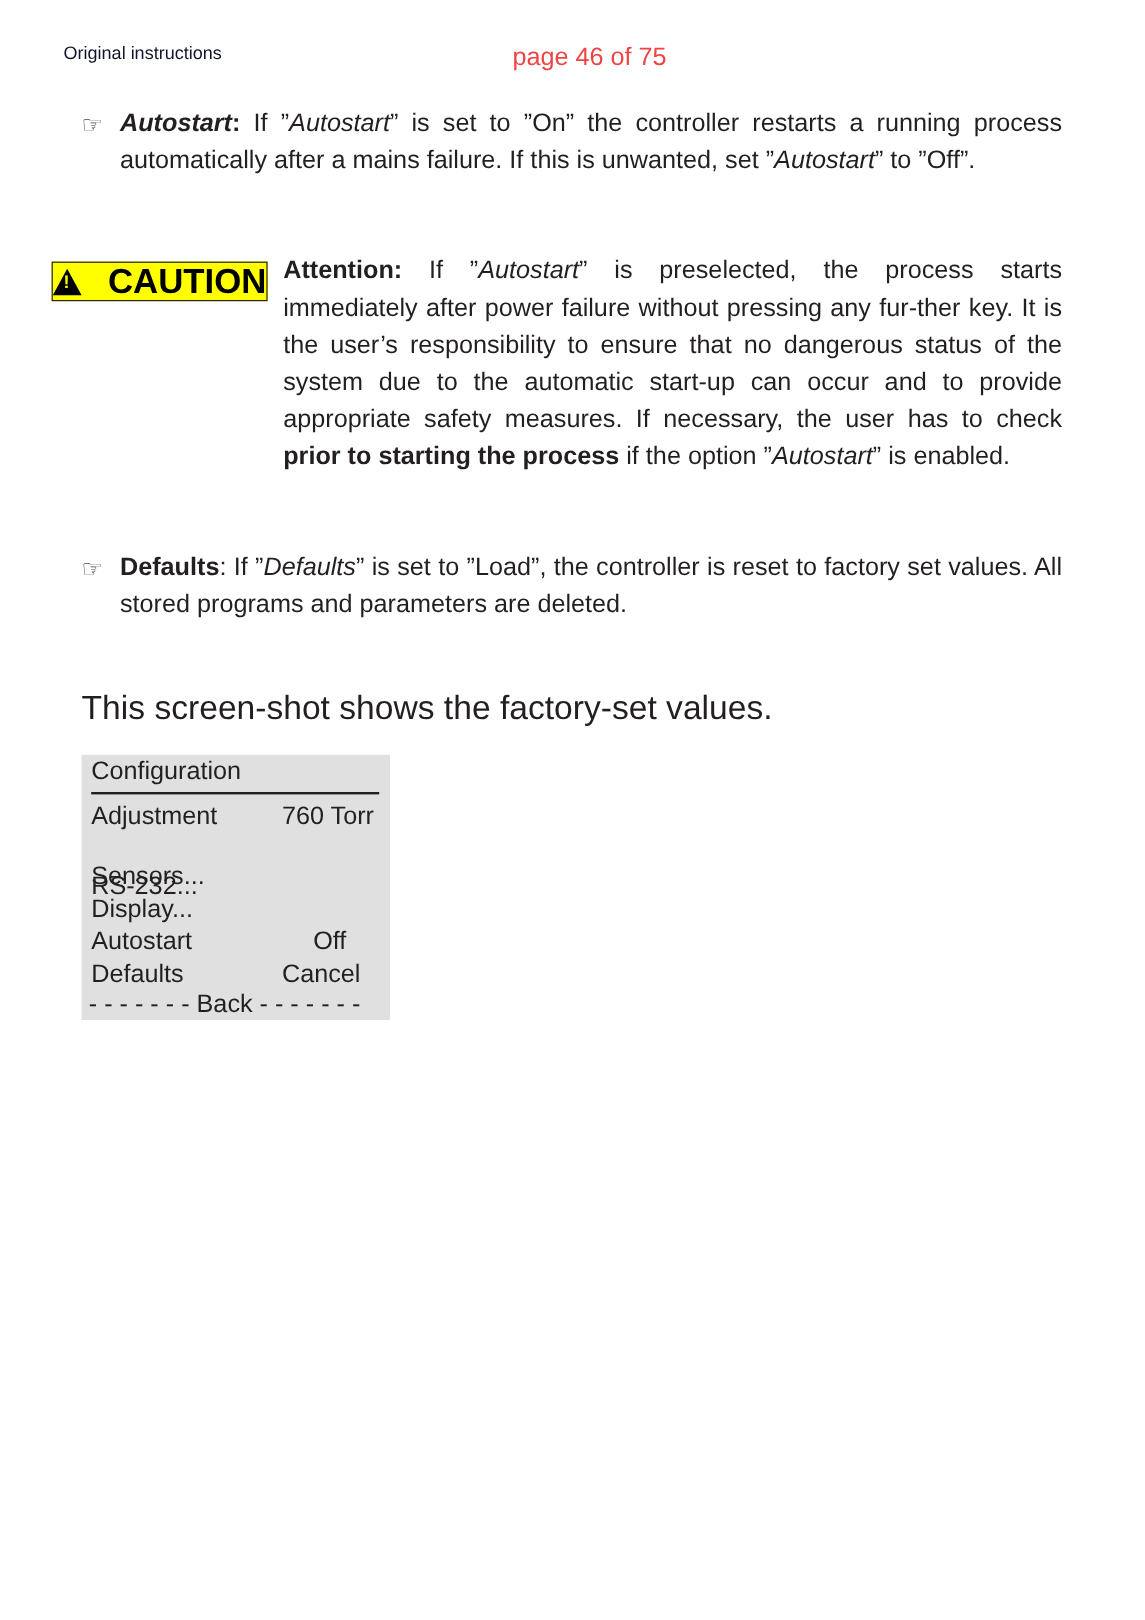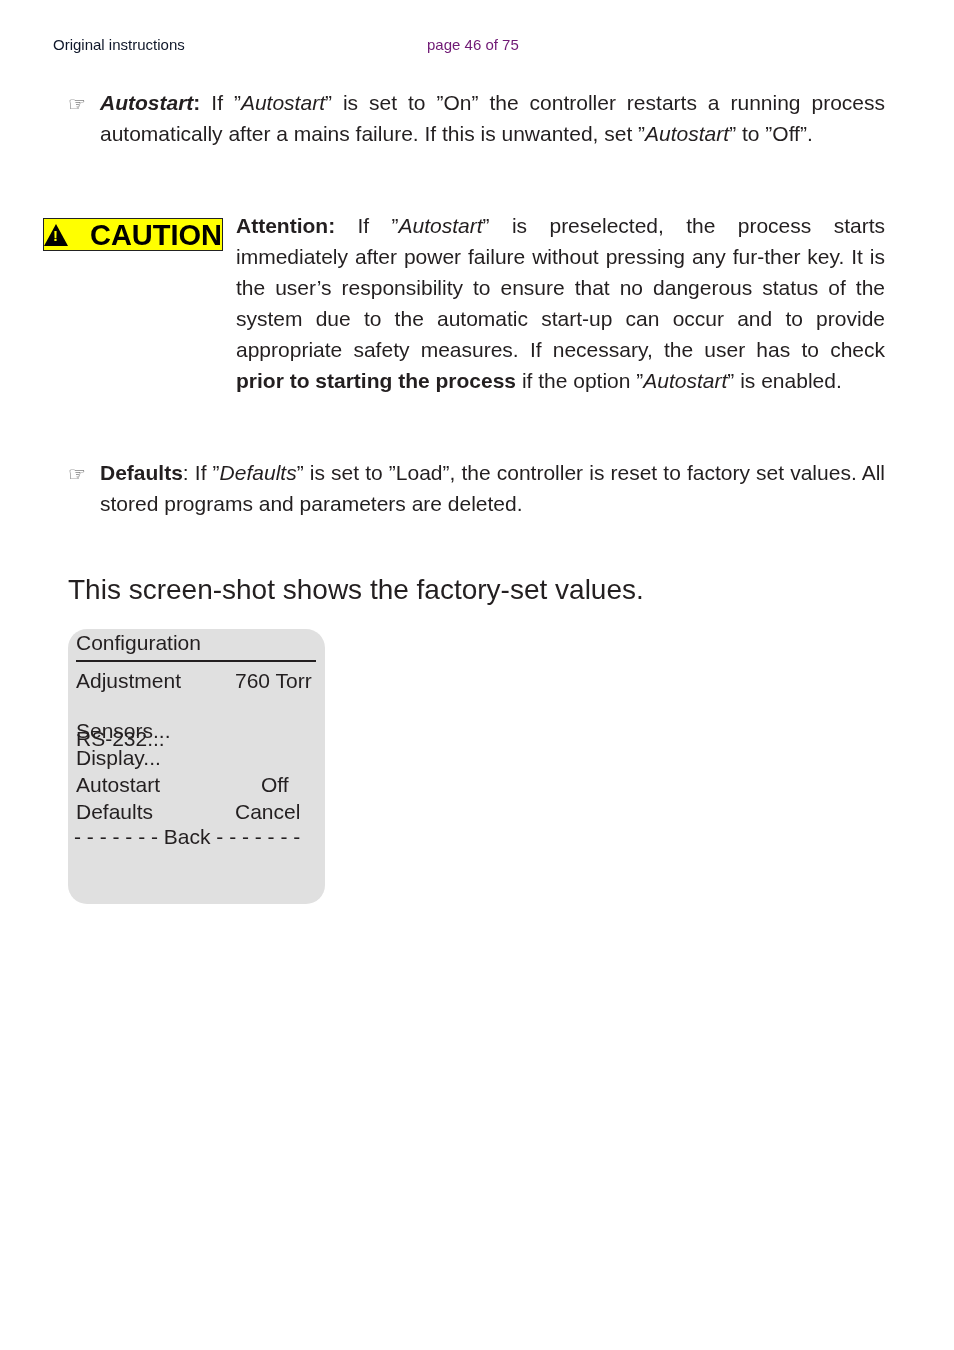--- a/index.html
+++ b/index.html
@@ -1,32 +1,32 @@
 <!DOCTYPE html>
 <html><head>
 <meta charset="utf-8">
 <style>
   html, body { margin:0; padding:0; background:#ffffff; }
   body { width:954px; height:1350px; position:relative; overflow:hidden;
          font-family:"Liberation Sans", sans-serif; color:#231f20; }
   .hdr-left { position:absolute; left:53px; top:36px; font-size:15px; color:#0f172a; }
-  .hdr-page { position:absolute; left:427px; top:36px; font-size:15px; color:#701a75; }
+  .hdr-page { position:absolute; left:427px; top:36px; font-size:21px; color:#ef4444; }
   .para { position:absolute; font-size:21px; line-height:31px; text-align:justify; }
   .hand { position:absolute; font-size:20px; color:#444; }
   .caution { position:absolute; left:43px; top:218px; width:180px; height:33px;
              background:#ffff00; border:1.5px solid #222; box-sizing:border-box;
              display:flex; align-items:center; justify-content:center; gap:20px; }
   .caution .tri { width:0; height:0; border-left:12px solid transparent; border-right:12px solid transparent;
                   border-bottom:22px solid #000; position:relative; margin-right:2px; }
   .caution .tri::after { content:"!"; position:absolute; left:-3px; top:4px; color:#ffff00;
                   font-weight:bold; font-size:15px; line-height:15px; font-family:"Liberation Sans", sans-serif; }
   .caution .word { font-weight:bold; font-size:29px; color:#000; letter-spacing:0px; line-height:30px; }
   .plain { position:absolute; font-size:28px; }
-  .lcd { position:absolute; left:68px; top:629px; width:257px; height:275px; background:#e0e0e0;
-         font-size:21px; color:#231f20;border-radius:19px; }
+  .lcd { position:absolute; left:68px; top:629px; width:257px; height:221px; background:#e0e0e0;
+         font-size:21px; color:#231f20; }
   .lcd .title { position:absolute; left:8px; top:2px; }
   .lcd .rule { position:absolute; left:8px; top:31px; width:240px; height:2px; background:#231f20; }
   .lcd .row { position:absolute; left:8px; width:242px; height:27px; }
   .lcd .row .k { position:absolute; left:0; }
   .lcd .row .v { position:absolute; }
   .lcd .back { position:absolute; left:6px; top:196px; white-space:pre; }
 </style>
 </head>
 <body>
 

